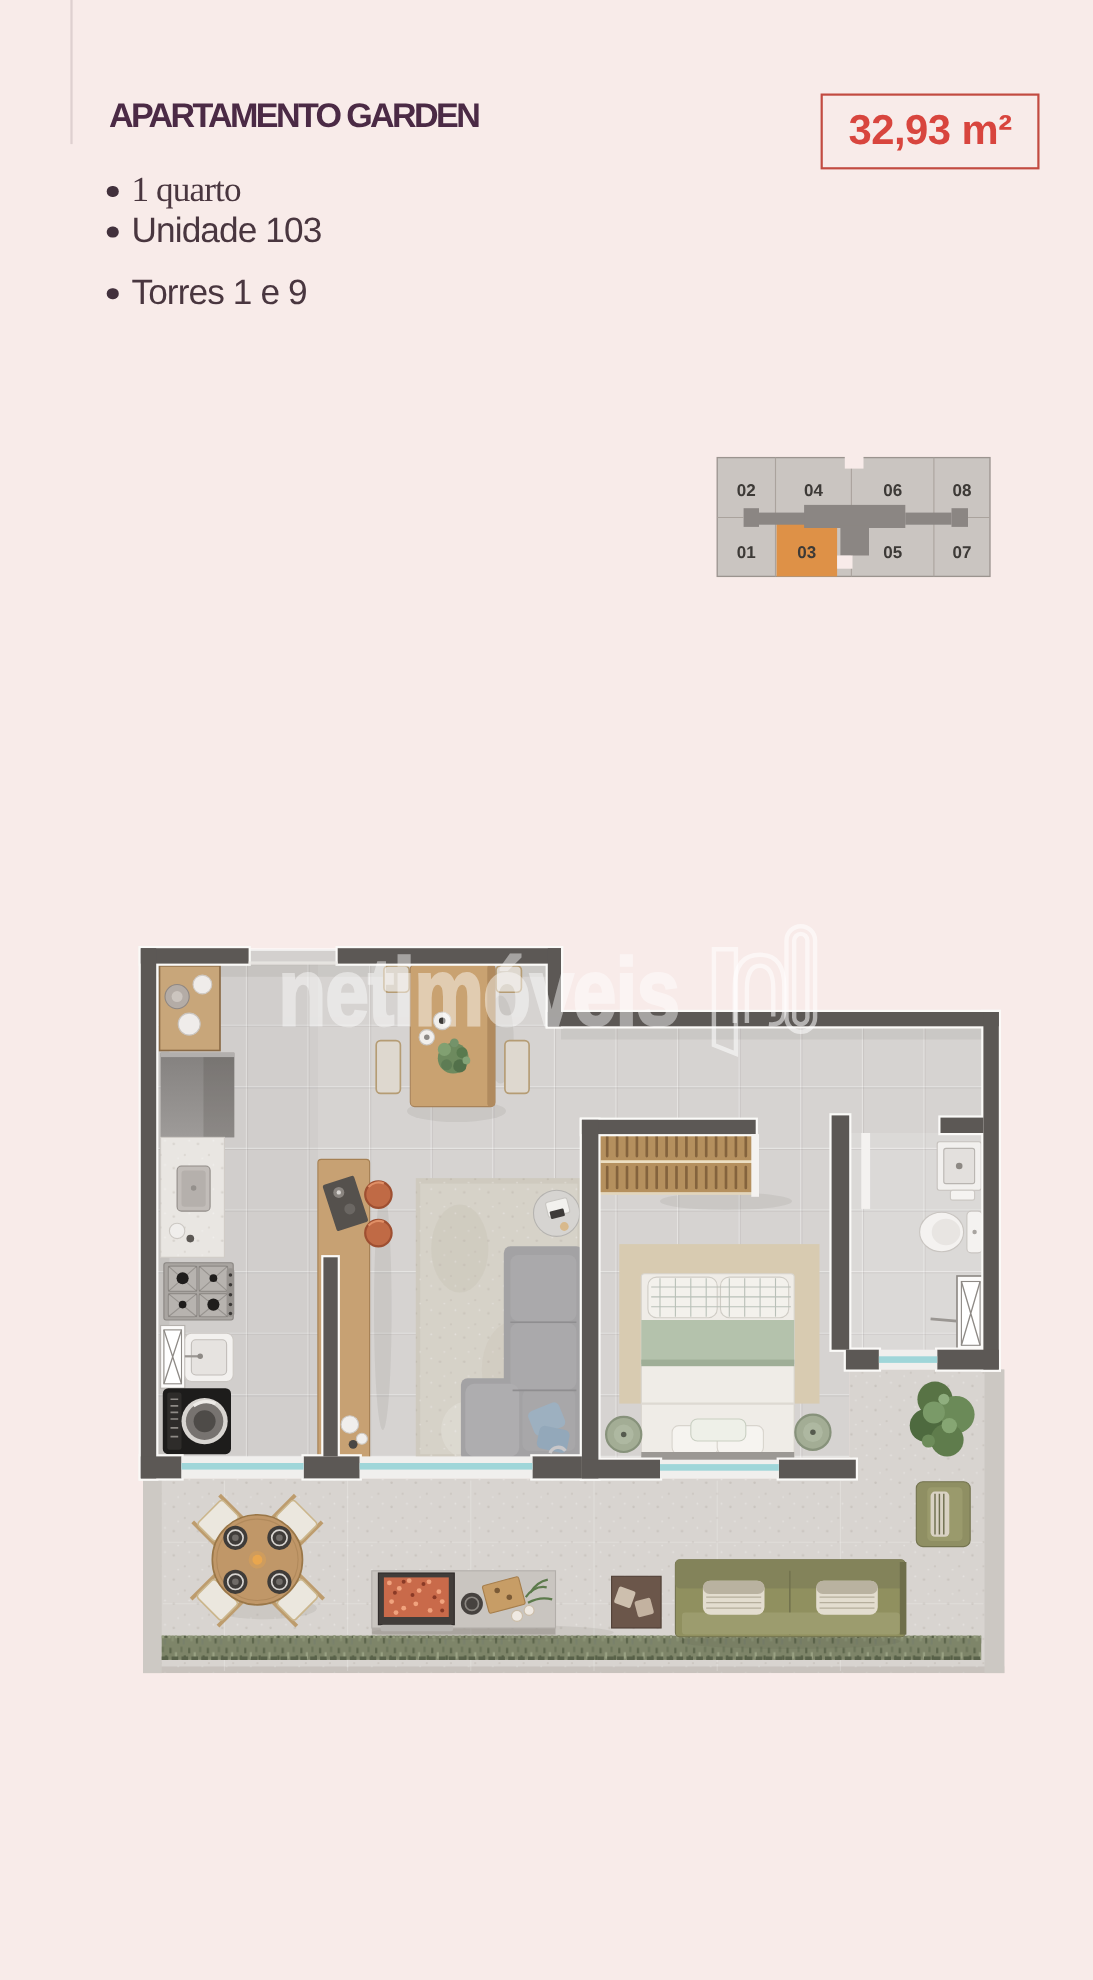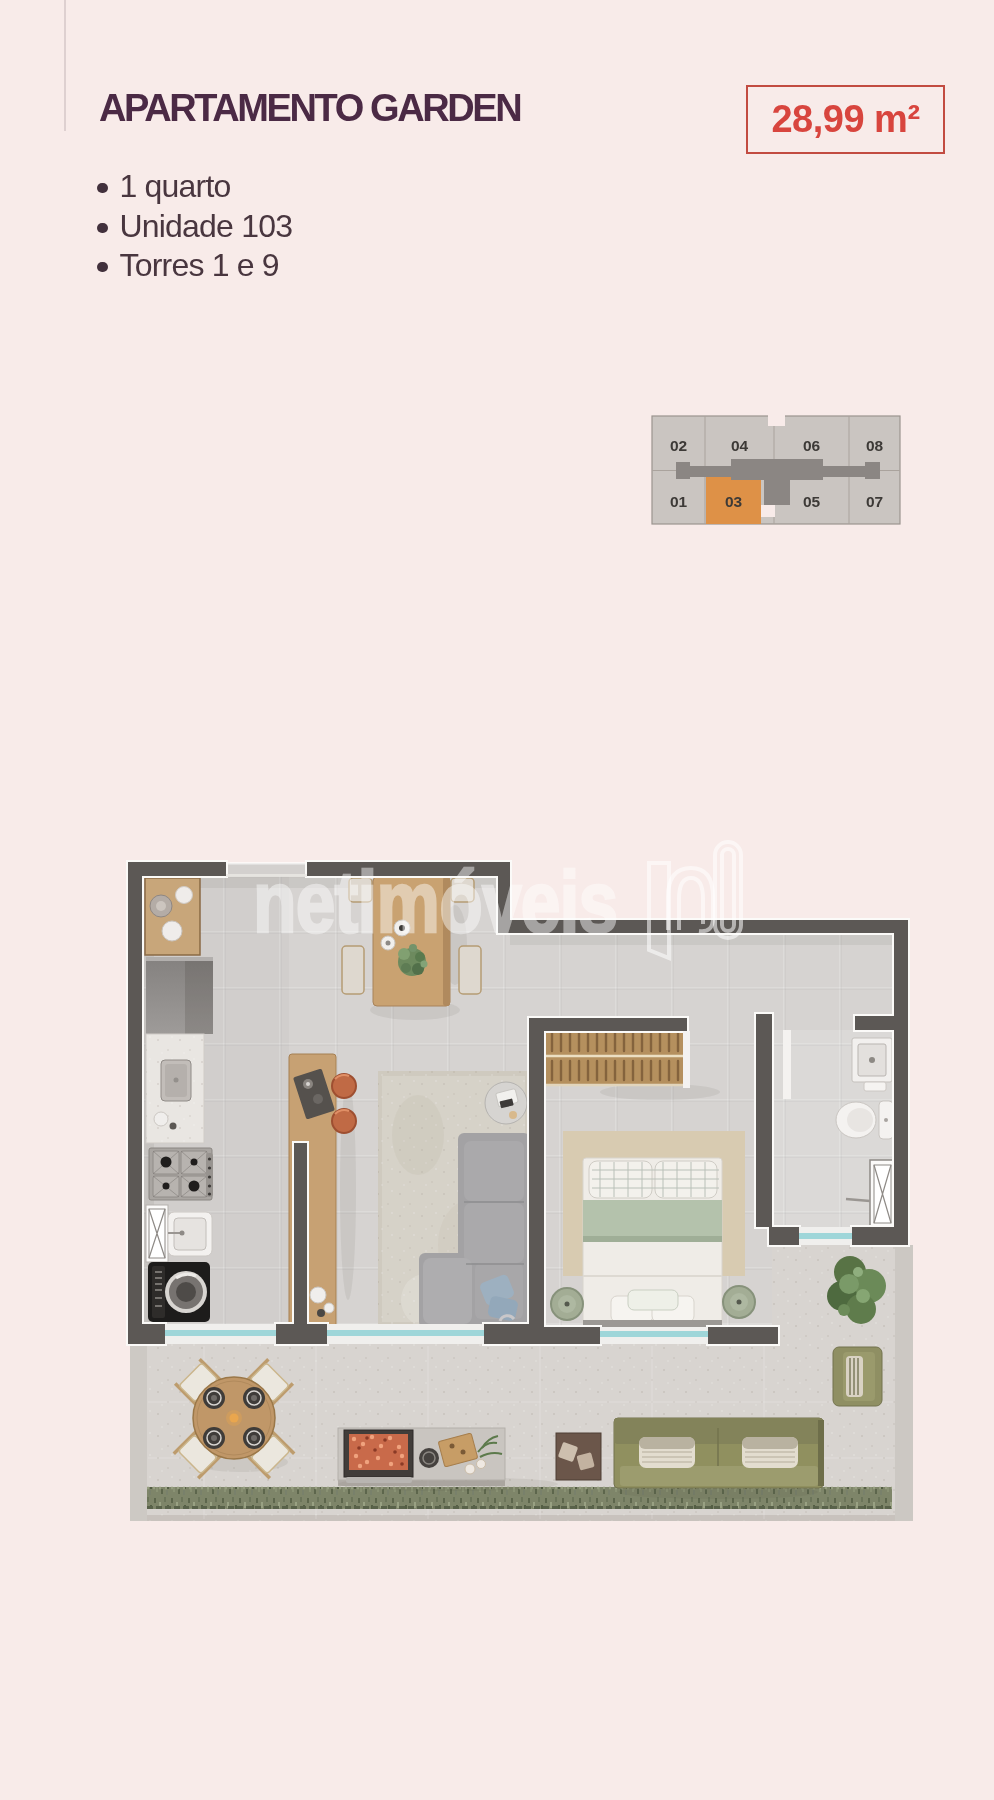--- a/index.html
+++ b/index.html
@@ -1,34 +1,34 @@
 <!DOCTYPE html>
 <html><head>
 <meta charset="utf-8">
 <style>
   html,body{margin:0;padding:0;}
   body{width:994px;height:1800px;background:#f8ebe9;font-family:"Liberation Sans",sans-serif;position:relative;overflow:hidden;}
   .vline{position:absolute;left:64px;top:0;width:2px;height:131px;background:#ded0d0;}
-  h1{position:absolute;left:99px;top:89px;margin:0;font-size:38px;font-weight:bold;letter-spacing:-2.4px;color:#4b2a45;line-height:1;}
+  h1{position:absolute;left:99px;top:89px;margin:0;font-size:31px;font-weight:bold;letter-spacing:-2.4px;color:#4b2a45;line-height:1;}
   .badge{position:absolute;left:746px;top:85px;width:199px;height:69px;border:2px solid #c24b41;box-sizing:border-box;text-align:center;line-height:64px;font-size:38px;font-weight:bold;color:#d8453e;letter-spacing:-0.5px;}
   .bul{position:absolute;left:97px;font-size:32px;color:#49363f;letter-spacing:-0.8px;}
   .bul::before{content:"";display:inline-block;width:10.5px;height:10.5px;border-radius:50%;background:#42303c;margin-right:12px;vertical-align:4px;}
 </style>
 </head>
 <body>
 
 <div class="vline"></div>
 
 <h1>APARTAMENTO GARDEN</h1>
 
-<div class="badge">28,99 m²</div>
-
-<div class="bul" style="top:168px;">1 quarto</div>
-
-<div class="bul" style="top:208px;">Unidade 103</div>
+<div class="badge">32,93 m²</div>
+
+<div class="bul" style="top:154px;font-family:Liberation Serif, serif;">1 quarto</div>
+
+<div class="bul" style="top:191px;">Unidade 103</div>
 
 <div class="bul" style="top:247px;">Torres 1 e 9</div>
 
 <svg style="position:absolute;left:640px;top:408px;" width="272" height="124" viewBox="640 408 272 124">
 
   <rect x="652" y="416" width="248" height="108" fill="#cac5c1" stroke="#9b948f" stroke-width="1.2"></rect>
 
   <g stroke="#aaa39d" stroke-width="1">
     <line x1="705" y1="416" x2="705" y2="524"></line>
     <line x1="774" y1="416" x2="774" y2="524"></line>

